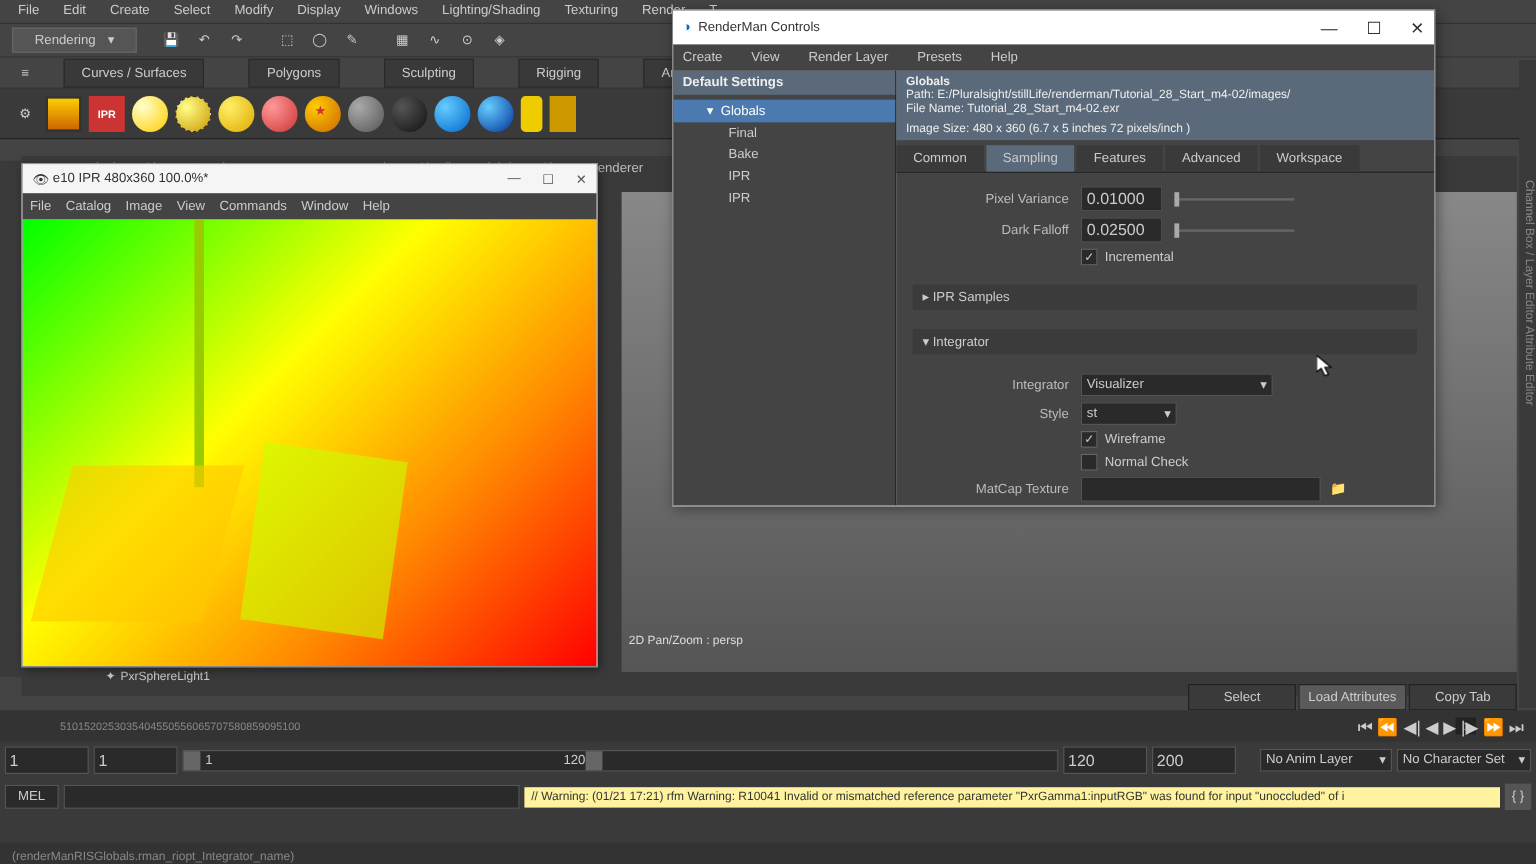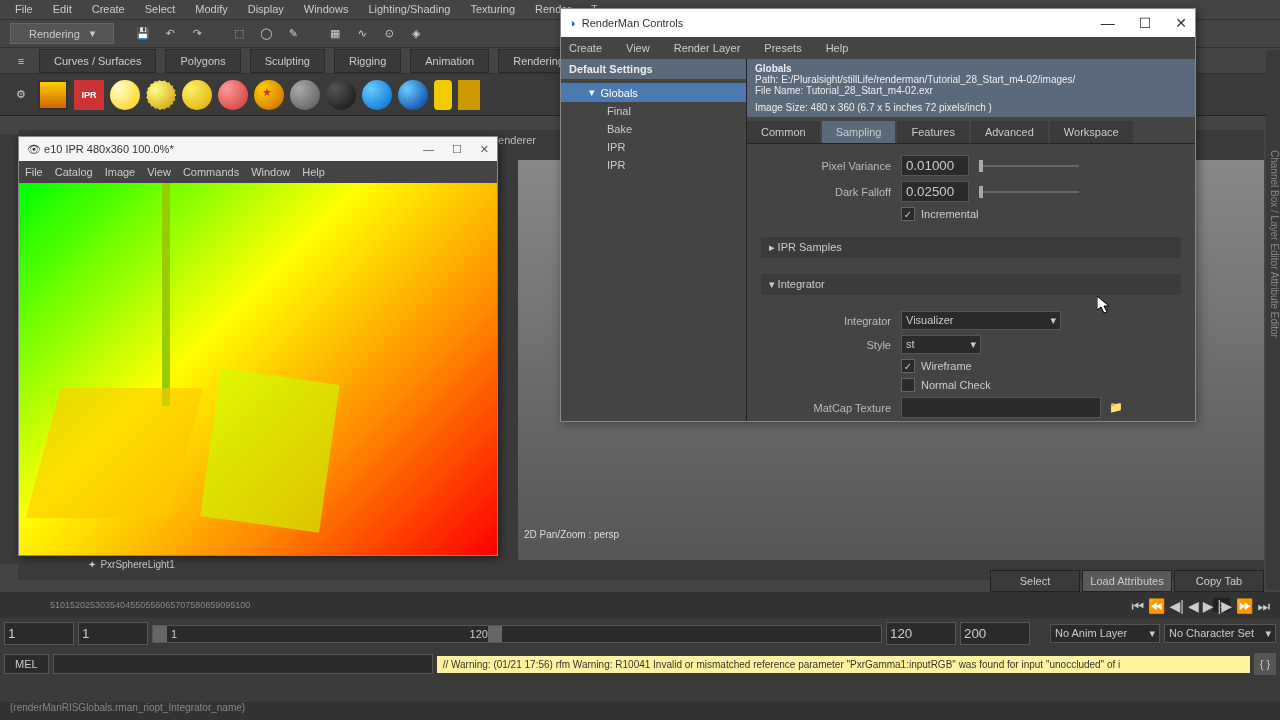--- a/index.html
+++ b/index.html
@@ -2,21 +2,21 @@
 <html><head>
 <meta charset="utf-8">
 <style>
 * { margin:0; padding:0; box-sizing:border-box; font-family:Arial,sans-serif; }
 body { background:#444; width:1280px; height:720px; overflow:hidden; position:relative; font-size:11px; color:#ccc; }
 .menubar { background:#444; height:20px; display:flex; padding-left:5px; border-bottom:1px solid #333; }
 .menubar span { padding:3px 10px; cursor:pointer; }
 .toolbar-row { background:#444; height:28px; display:flex; align-items:center; padding-left:10px; gap:5px; border-bottom:1px solid #333; }
 .dropdown-btn { background:#555; padding:3px 18px; border:1px solid #666; display:flex; align-items:center; gap:10px; }
 .icon-btn { width:22px; height:22px; display:flex; align-items:center; justify-content:center; cursor:pointer; }
-.workspace-btn { background:#393939; padding:5px 14px; border:1px solid #2a2a2a; margin:0 2px; cursor:pointer; }
+.workspace-btn { background:#393939; padding:5px 14px; border:1px solid #2a2a2a; margin:0 16px; cursor:pointer; }
 .shelf { background:#3a3a3a; height:42px; display:flex; align-items:center; padding-left:10px; gap:6px; border-bottom:1px solid #222; }
 .shelf-ball { width:30px; height:30px; border-radius:50%; }
 .viewport-menu { position:absolute; left:50px; top:0; display:flex; gap:12px; padding:4px; color:#bbb; }
 .viewport-menu2 { position:absolute; left:290px; top:0; display:flex; gap:12px; padding:4px; color:#bbb; }
 .ipr-window { position:absolute; left:18px; top:20px; width:480px; height:420px; background:#fff; border:1px solid #888; box-shadow:2px 2px 8px rgba(0,0,0,0.5); }
 .ipr-title { height:24px; background:#f5f5f5; display:flex; align-items:center; padding:0 8px; color:#333; font-size:11px; }
 .ipr-menu { height:22px; background:#444; display:flex; align-items:center; padding:0 6px; gap:12px; color:#ccc; }
 .ipr-render { width:100%; height:calc(100% - 46px); background:linear-gradient(135deg,#0f0 0%,#ff0 40%,#f80 70%,#f00 100%); position:relative; overflow:hidden; }
 .rm-window { position:absolute; left:560px; top:8px; width:636px; height:414px; background:#fff; border:1px solid #888; box-shadow:2px 2px 10px rgba(0,0,0,0.4); }
 .rm-chrome { height:28px; background:#fff; display:flex; align-items:center; padding:0 8px; color:#333; }
@@ -45,21 +45,21 @@
 .rm-select { width:160px; background:#2a2a2a; border:1px solid #555; color:#ccc; padding:2px 4px; display:flex; justify-content:space-between; }
 .cursor { position:absolute; pointer-events:none; z-index:100; }
 .timeline-area { position:absolute; bottom:20px; left:0; right:0; height:100px; background:#3a3a3a; }
 .timeline-ticks { height:26px; background:#333; display:flex; align-items:center; padding:0 50px; justify-content:space-between; font-size:9px; color:#888; }
 .timeline-input-row { display:flex; padding:4px; gap:4px; align-items:center; }
 .timeline-input-row input { width:70px; background:#2a2a2a; border:1px solid #555; color:#ccc; padding:3px; }
 .mel-row { display:flex; padding:4px; gap:4px; align-items:center; }
 .mel-label { background:#2a2a2a; padding:3px 10px; border:1px solid #555; }
 .mel-input { flex:1; background:#2a2a2a; border:1px solid #555; height:20px; max-width:380px; }
 .warning { flex:1; background:#fff3a0; color:#333; padding:3px 6px; font-size:10px; }
-.statusbar { position:absolute; bottom:0; left:0; right:0; height:18px; background:#333; display:flex; align-items:flex-start; padding:0 10px; color:#888; font-size:10px; }
+.statusbar { position:absolute; bottom:0; left:0; right:0; height:18px; background:#333; display:flex; align-items:flex-end; padding:0 10px; color:#888; font-size:10px; }
 .transport { position:absolute; right:10px; top:598px; display:flex; gap:4px; color:#ccc; font-size:14px; }
 .rightbar { position:absolute; right:0; top:50px; width:14px; height:540px; background:#3a3a3a; writing-mode:vertical-rl; font-size:10px; color:#888; padding-top:100px; }
 .bottom-btns { position:absolute; right:16px; top:570px; display:flex; gap:2px; }
 .bottom-btn { width:90px; padding:4px; text-align:center; background:#3a3a3a; border:1px solid #222; cursor:pointer; }
 .bottom-btn.active { background:#5a5a5a; }
 .leftbar { position:absolute; left:0; top:134px; width:18px; height:430px; background:#3a3a3a; }
 .viewport-bg { position:absolute; left:18px; top:130px; right:16px; height:450px; background:#3a3a3a; }
 .viewport-3d { position:absolute; left:500px; top:30px; right:0; bottom:20px; background:linear-gradient(#888,#555); }
 </style>
 </head>
@@ -330,21 +330,21 @@
         <span>▾</span>
       </div>
     <div class="rm-select" style="width:112px">
         <span>No Character Set</span>
         <span>▾</span>
       </div>
   </div>
   <div class="mel-row">
     <div class="mel-label">MEL</div>
     <input class="mel-input" style="">
-    <div class="warning">// Warning: (01/21 17:56) rfm Warning: R10041 Invalid or mismatched reference parameter "PxrGamma1:inputRGB" was found for input "unoccluded" of i</div>
+    <div class="warning">// Warning: (01/21 17:21) rfm Warning: R10041 Invalid or mismatched reference parameter "PxrGamma1:inputRGB" was found for input "unoccluded" of i</div>
     <div class="icon-btn" style="background:#555">{ }</div>
   </div>
 </div>
 
 <div class="transport">
   <span>⏮</span>
   <span>⏪</span>
   <span>◀|</span>
   <span>◀</span>
   <span>▶</span>

